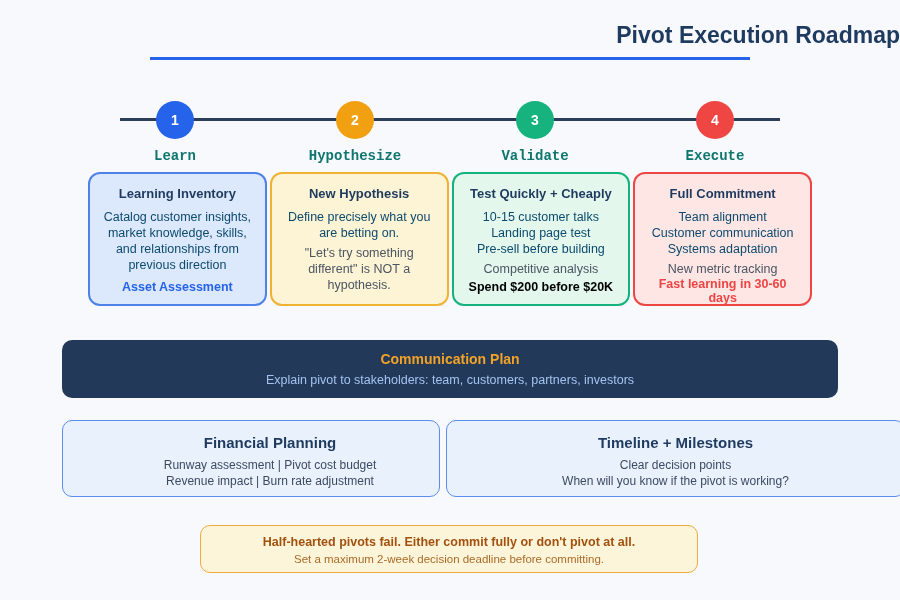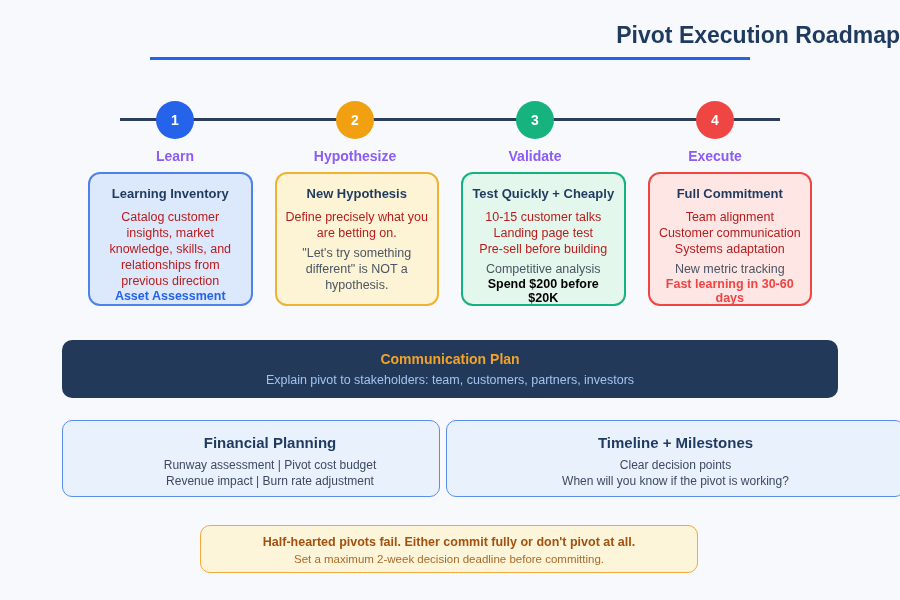--- a/index.html
+++ b/index.html
@@ -9,34 +9,34 @@
   
   .page-title{position:absolute; top:22px; left:0; width:900px; text-align:right;
     font-size:23px; font-weight:bold; color:#1e3a5f; margin:0;}
   .title-underline{position:absolute; top:57px; left:150px; width:600px; height:3px; background:#2563eb;}
 
   
   .tl-line{position:absolute; top:118px; left:120px; width:660px; height:3px; background:#2c3e5d;}
   .tl-step{position:absolute; top:101px; width:120px; text-align:center;}
   .tl-step .circle{width:38px; height:38px; border-radius:50%; margin:0 auto;
     color:#ffffff; font-size:14px; font-weight:bold; line-height:38px; text-align:center;}
-  .tl-step .step-label{margin-top:9px; font-size:14px; font-weight:bold; color:#8b5cf6;}
+  .tl-step .step-label{margin-top:9px; font-size:14px; font-weight:bold; color:#0f766e;font-family:Liberation Mono, monospace;}
   .step-1{left:115px;} .step-2{left:295px;} .step-3{left:475px;} .step-4{left:655px;}
   .c1{background:#2563eb;} .c2{background:#f0a010;} .c3{background:#17b37e;} .c4{background:#ef4644;}
 
   
-  .cards-row{position:absolute; left:88px; top:172px; width:724px; display:flex; gap:22px;}
+  .cards-row{position:absolute; left:88px; top:172px; width:724px; display:flex; gap:3px;}
   .card{flex:1; height:134px; box-sizing:border-box; border:2px solid; border-radius:12px;
     padding:12px 9px 10px; text-align:center; display:flex; flex-direction:column;}
   .card.blue{background:#dce8fc; border-color:#4f82e8;}
   .card.yellow{background:#fdf4d5; border-color:#f0b232;}
   .card.green{background:#e3f7ec; border-color:#14b37d;}
   .card.red{background:#fde6e4; border-color:#ef4644;}
   .card-title{font-size:13px; font-weight:bold; color:#1e3a5f; margin-bottom:8px;}
-  .card-body{font-size:12.5px; color:#b91c1c; line-height:16px;}
+  .card-body{font-size:12.5px; color:#0c4a6e; line-height:16px;}
   .card-extra{font-size:12.5px; color:#4b5563; line-height:16px; margin-top:4px;}
   .card-footer{margin-top:auto; font-size:12.5px; font-weight:bold;}
   .f-blue{color:#2563eb;} .f-green{color:#000000;} .f-red{color:#ef4444;}
 
   
   .comm-banner{position:absolute; left:62px; top:340px; width:776px; height:58px;
     background:#22395a; border-radius:10px; text-align:center; box-sizing:border-box; padding-top:11px;}
   .comm-title{font-size:14px; font-weight:bold; color:#f2a326;}
   .comm-sub{font-size:12.5px; color:#a4c3ef; margin-top:6px;}
 

